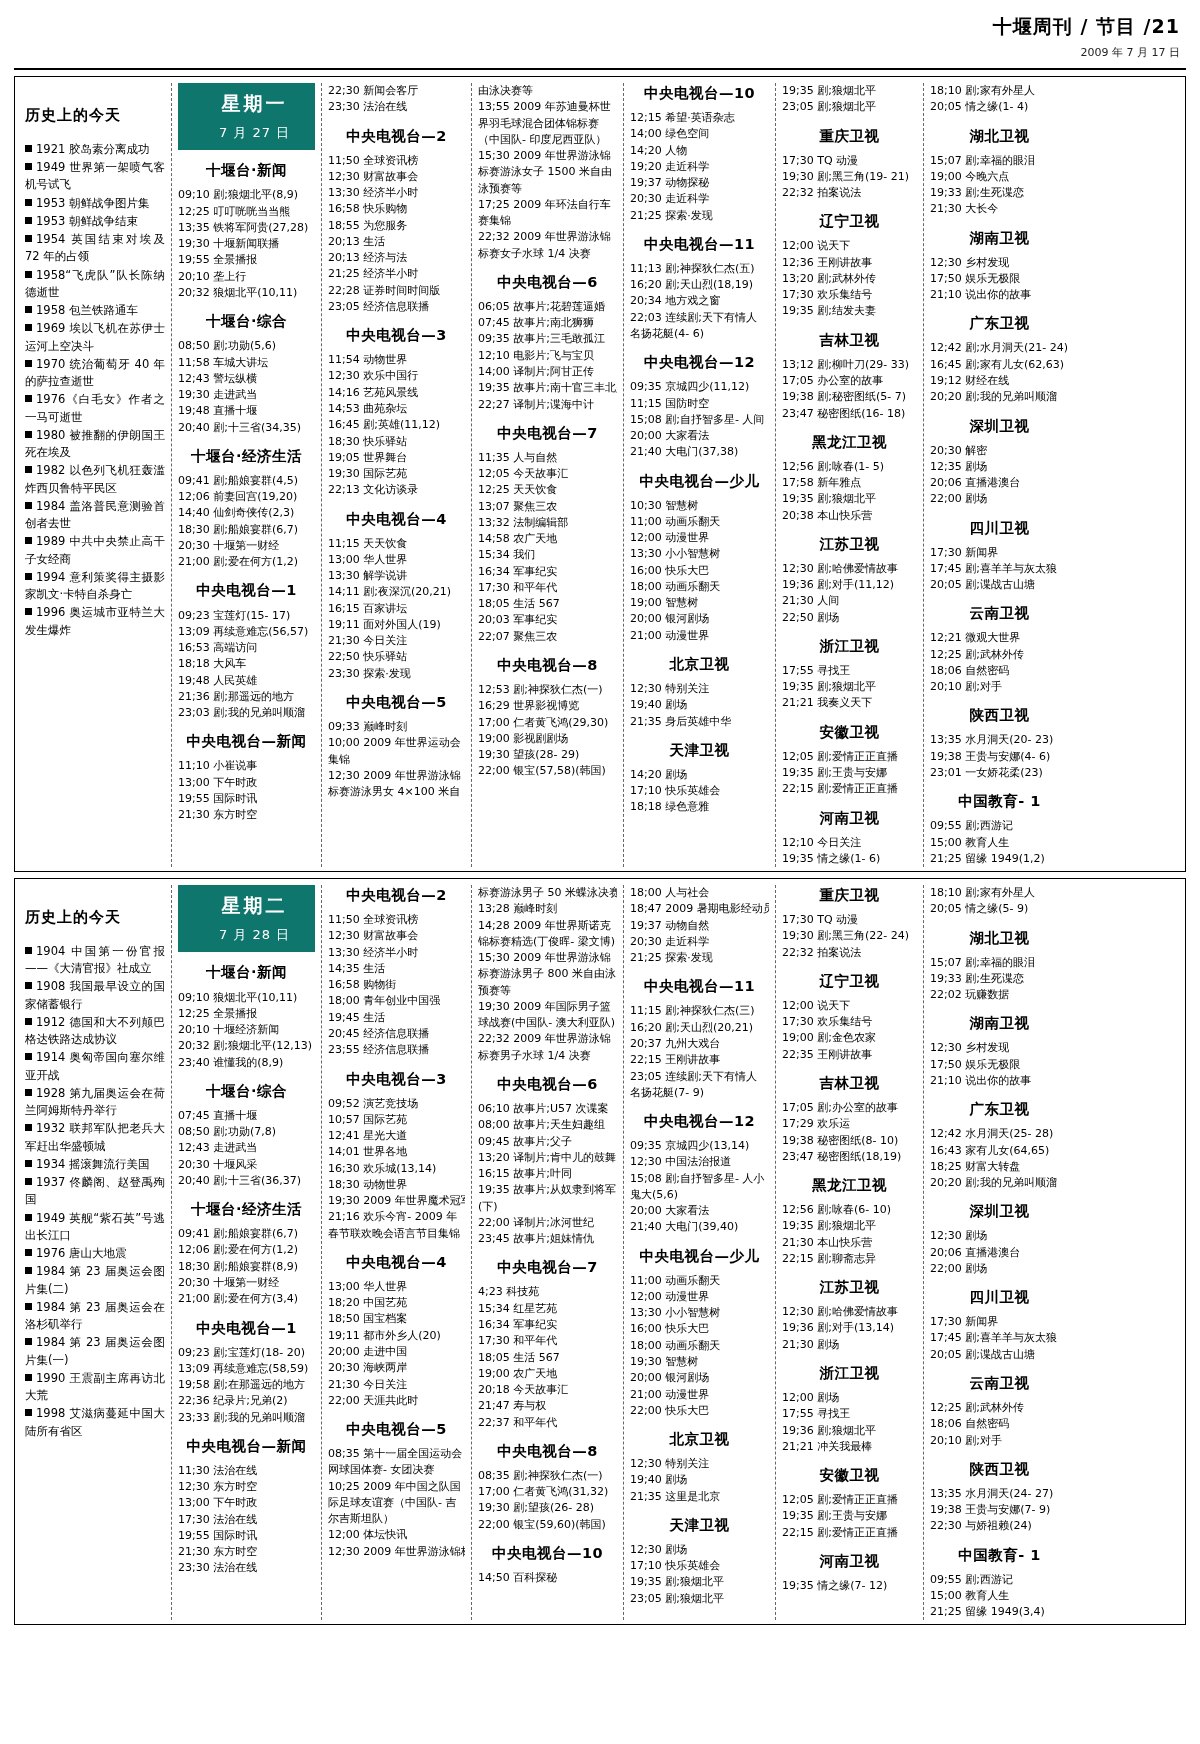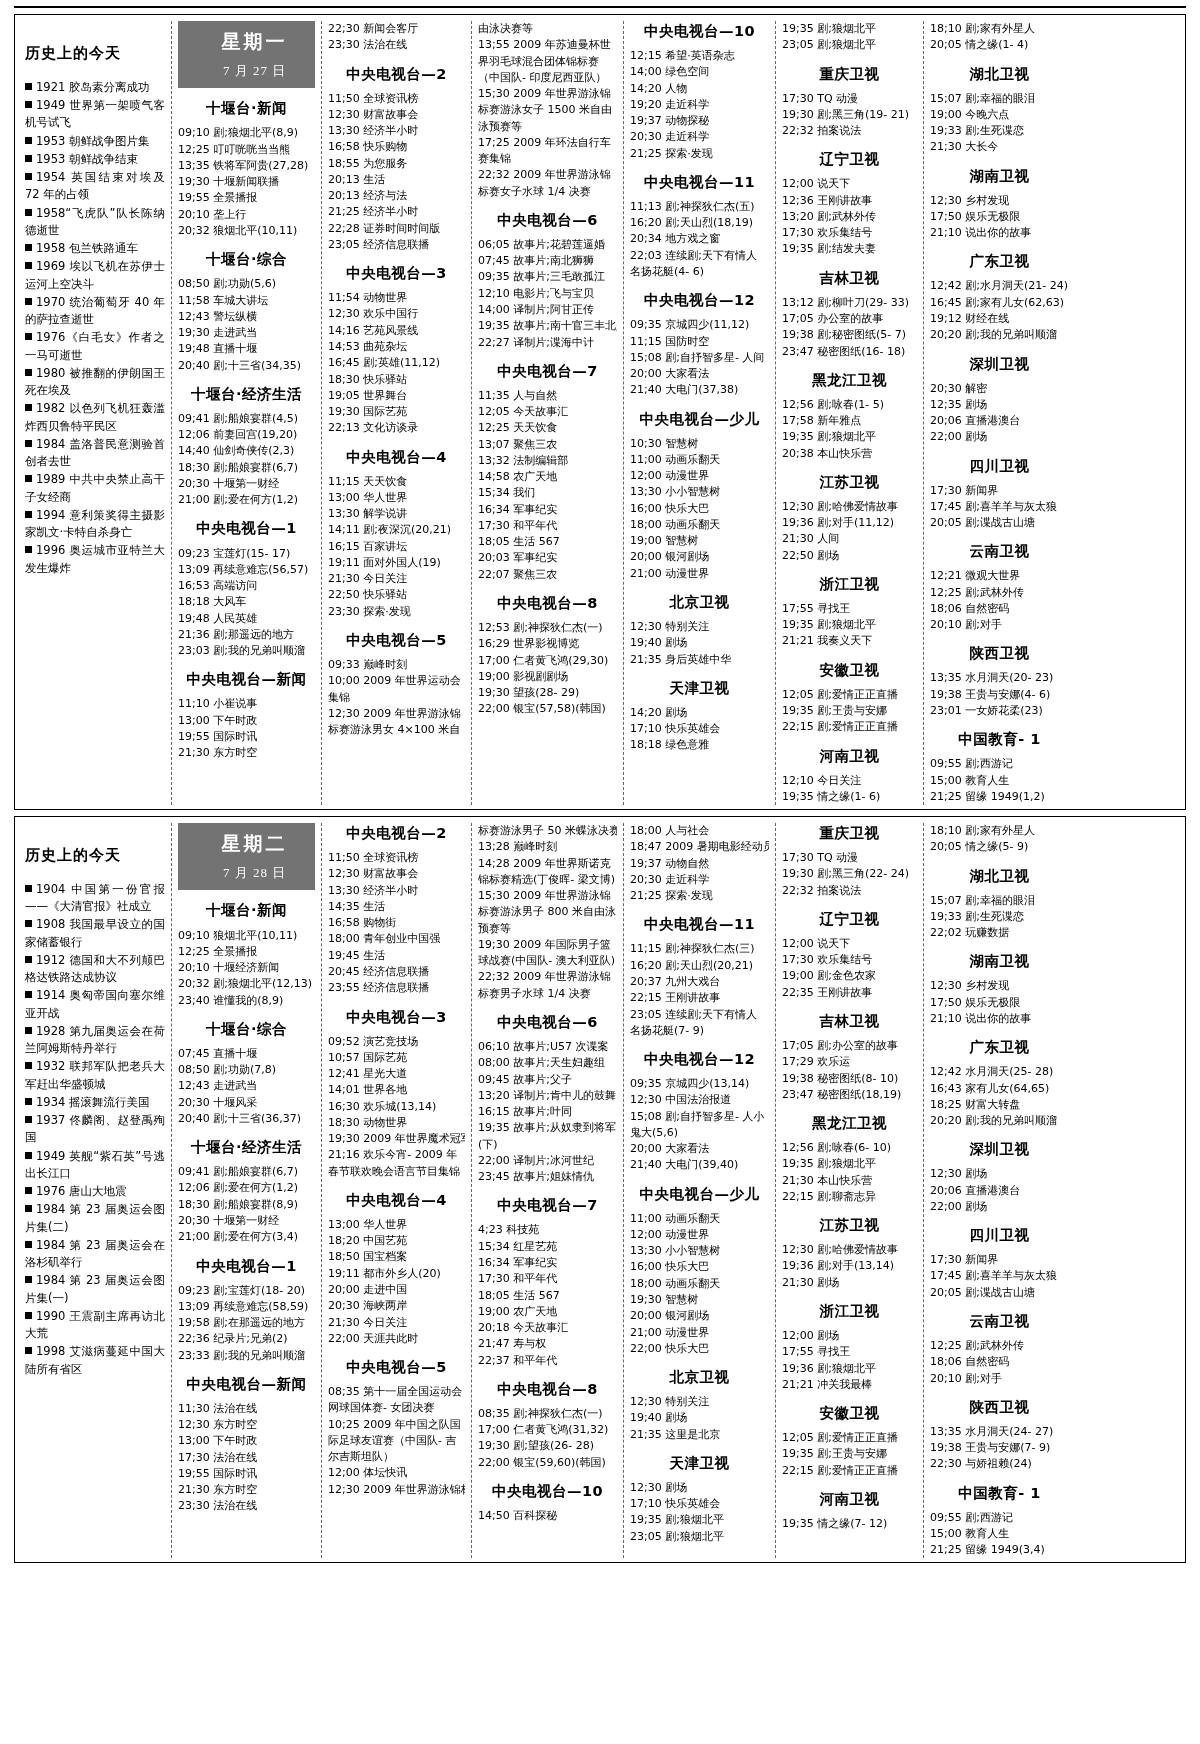--- a/index.html
+++ b/index.html
@@ -20,34 +20,38 @@
   .c3{width:150px;}
   .c4{width:152px;}
   .c5{width:152px;}
   .c6{width:148px;}
   .c7{width:152px;}
   
   .hist-title{font-size:15px;font-weight:bold;text-align:left;margin:22px 0 14px 0;letter-spacing:1px;}
   .hist-item{font-size:11.5px;line-height:1.5;margin-bottom:1px;text-align:justify;}
   .sq{display:inline-block;width:7px;height:7px;background:#000;margin-right:4px;vertical-align:1px;}
   
-  .wkbanner{background:#737373;color:#fff;text-align:center;padding:7px 0 8px 16px;margin-bottom:10px;font-family:Liberation Serif, serif;}
+  .wkbanner{background:#0f766e;color:#fff;text-align:center;padding:7px 0 8px 16px;margin-bottom:10px;}
   .wkbanner .wd{font-size:19px;font-weight:bold;letter-spacing:3px;}
   .wkbanner .dt{font-size:13px;margin-top:6px;letter-spacing:1px;}
   
   .ch{font-size:14.5px;font-weight:bold;text-align:center;margin:10px 0 6px 0;letter-spacing:0.5px;}
   .ch.first{margin-top:0;}
   .pr{font-size:11px;line-height:1.48;white-space:nowrap;overflow:hidden;}
   .pr.wrap{white-space:normal;}
 </style>
 </head>
 <body>
 
 <div class="page">
 
+  <div class="masthead">
+    <div class="t1">十堰周刊 / 节目 /21</div>
+    <div class="t2">2009 年 7 月 17 日</div>
+  </div>
   <div class="rule"></div>
 
   <div id="days-container">
       <div class="day">
         <div class="daygrid">
           <div class="col c1">
             <div class="hist-title">历史上的今天</div>
             <div class="hist-item"><span class="sq"></span><span>1921 胶岛素分离成功</span></div>
             <div class="hist-item"><span class="sq"></span><span>1949 世界第一架喷气客机号试飞</span></div>
             <div class="hist-item"><span class="sq"></span><span>1953 朝鲜战争图片集</span></div>

